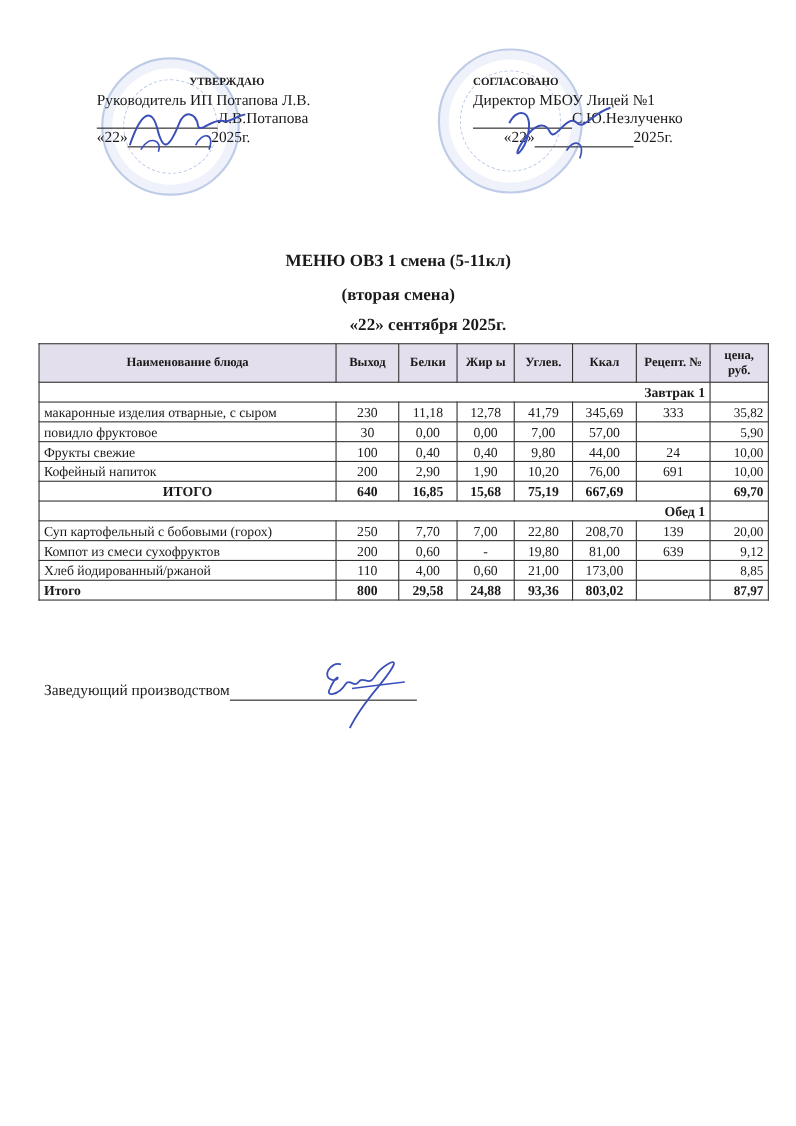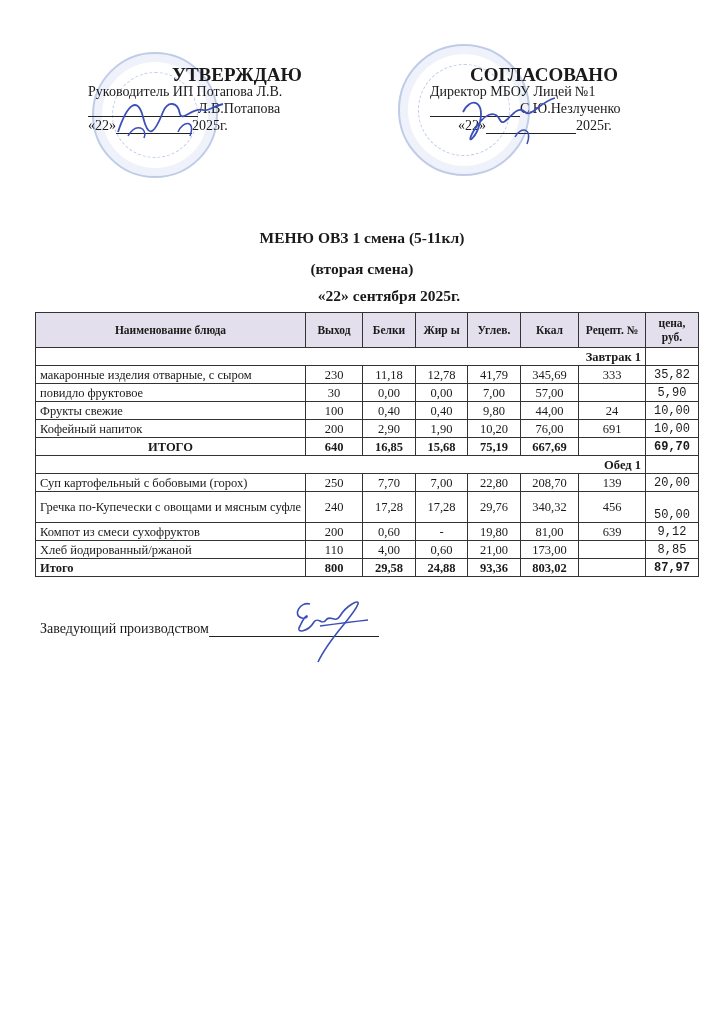--- a/index.html
+++ b/index.html
@@ -1,24 +1,24 @@
 <!DOCTYPE html>
 <html><head>
 <meta charset="utf-8">
 <style>
   html, body { margin: 0; padding: 0; background: #ffffff; }
   body { width: 724px; height: 1024px; position: relative; overflow: hidden;
          font-family: "Liberation Serif", serif; color: #1a1a1a; }
 
   .approval { position: absolute; font-size: 14px; line-height: 17px; }
-  .approval .head { font-weight: bold; font-size: 19px; }
+  .approval .head { font-weight: bold; font-size: 10px; }
   .approve-left { left: 88px; top: 66px; width: 250px; }
   .approve-left .head { margin-left: 84px; }
   .approve-right { left: 430px; top: 66px; width: 260px; }
-  .approve-right .head { margin-left: 40px; }
+  .approve-right .head { }
   .line { display: flex; align-items: flex-end; }
   .uline { display: inline-block; border-bottom: 1px solid #222; height: 14px; }
 
   .stamp { position: absolute; border-radius: 50%; border: 2px solid rgba(70,110,190,0.35);
            box-shadow: inset 0 0 0 8px rgba(120,150,210,0.12); }
   .stamp-left { left: 92px; top: 52px; width: 122px; height: 122px; }
   .stamp-right { left: 398px; top: 44px; width: 128px; height: 128px; }
   .stamp .inner { position: absolute; left: 18px; top: 18px; right: 18px; bottom: 18px;
                   border-radius: 50%; border: 1px dashed rgba(70,110,190,0.35); }
 
@@ -27,21 +27,21 @@
   .title { position: absolute; left: 0; width: 724px; text-align: center; font-weight: bold; font-size: 15.5px; font-family: Liberation Serif, serif; }
   .t1 { top: 229px; }
   .t2 { top: 260px; }
   .t3 { top: 287px; margin-left: 27px; }
 
   table.menu { position: absolute; left: 35px; top: 312px; width: 663px; border-collapse: collapse;
                font-size: 12.5px; table-layout: fixed; }
   table.menu th, table.menu td { border: 1px solid #333; padding: 0 4px; height: 17px; line-height: 14px; }
   table.menu th { background: #e4dfec; font-weight: bold; font-size: 11.5px; height: 34px; text-align: center; }
   td.num { text-align: center; }
-  td.price { text-align: center; font-family: Liberation Mono, monospace; font-size: 12px; }
+  td.price { text-align: right; font-family: Liberation Serif, serif; font-size: 12px; }
   td.section { text-align: right; font-weight: bold; }
   tr.total td { font-weight: bold; }
   td.total-label { text-align: center; }
   tr.tall td { height: 30px; }
   tr.tall td.price { vertical-align: bottom; }
   tr.tall td.rec { vertical-align: middle; }
 
   .footer { position: absolute; left: 40px; top: 621px; font-size: 14px; display: flex; align-items: flex-end; }
   .footer .uline { width: 170px; }
 </style>
@@ -182,30 +182,20 @@
     <tr>
       <td>Суп картофельный с бобовыми (горох)</td>
       <td class="num">250</td>
       <td class="num">7,70</td>
       <td class="num">7,00</td>
       <td class="num">22,80</td>
       <td class="num">208,70</td>
       <td class="num">139</td>
       <td class="price">20,00</td>
     </tr>
-    <tr class="tall">
-      <td>Гречка по-Купечески с овощами и мясным суфле</td>
-      <td class="num">240</td>
-      <td class="num">17,28</td>
-      <td class="num">17,28</td>
-      <td class="num">29,76</td>
-      <td class="num">340,32</td>
-      <td class="num rec">456</td>
-      <td class="price">50,00</td>
-    </tr>
     <tr>
       <td>Компот из смеси сухофруктов</td>
       <td class="num">200</td>
       <td class="num">0,60</td>
       <td class="num">-</td>
       <td class="num">19,80</td>
       <td class="num">81,00</td>
       <td class="num">639</td>
       <td class="price">9,12</td>
     </tr>

